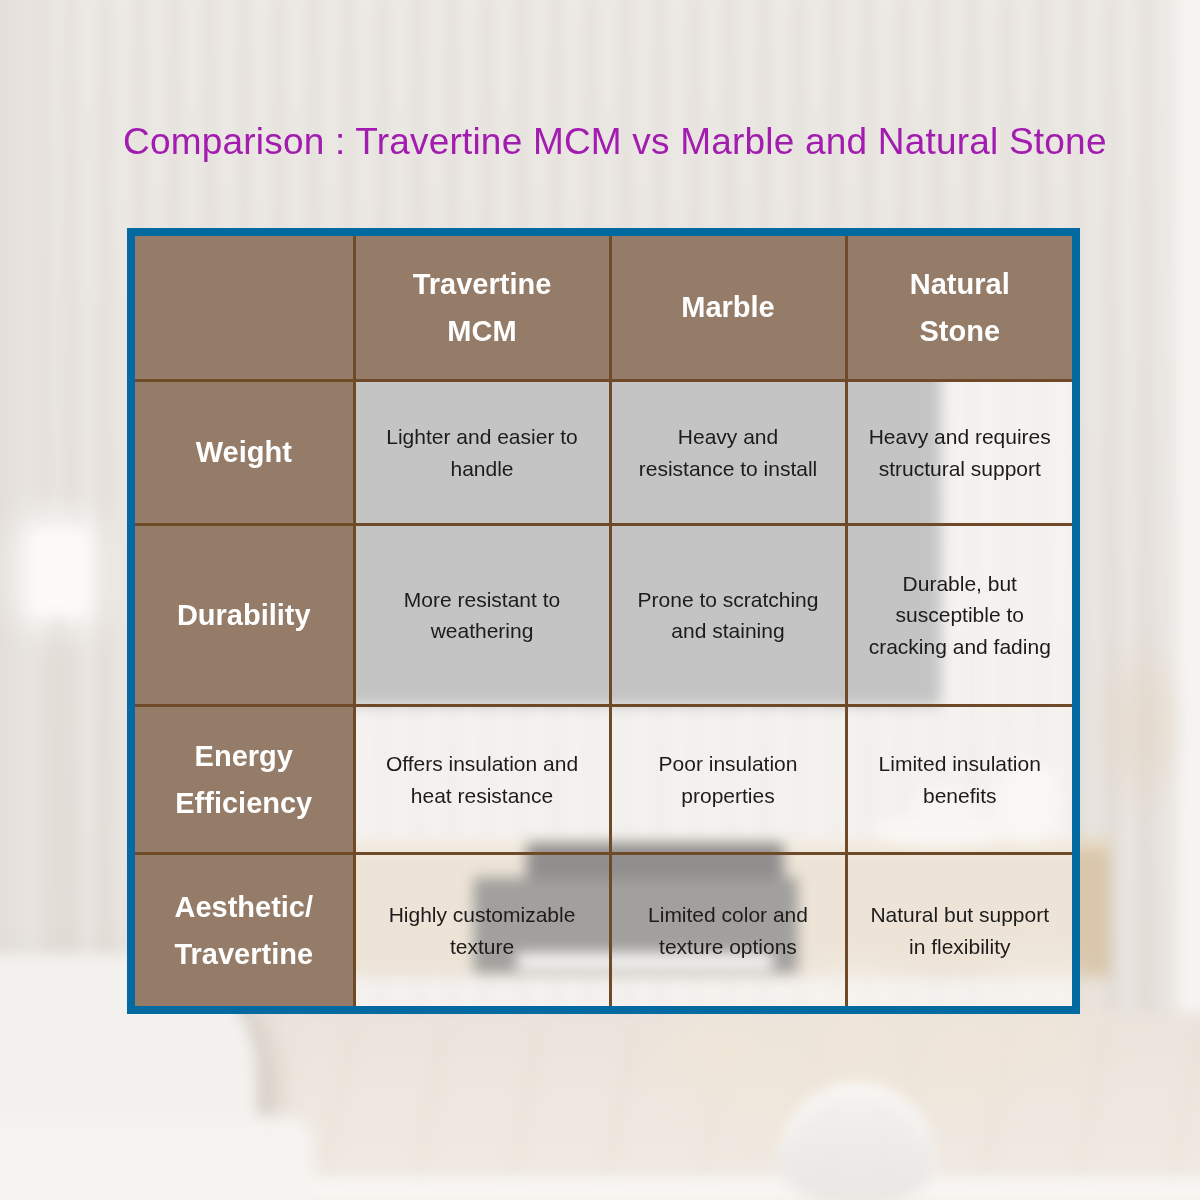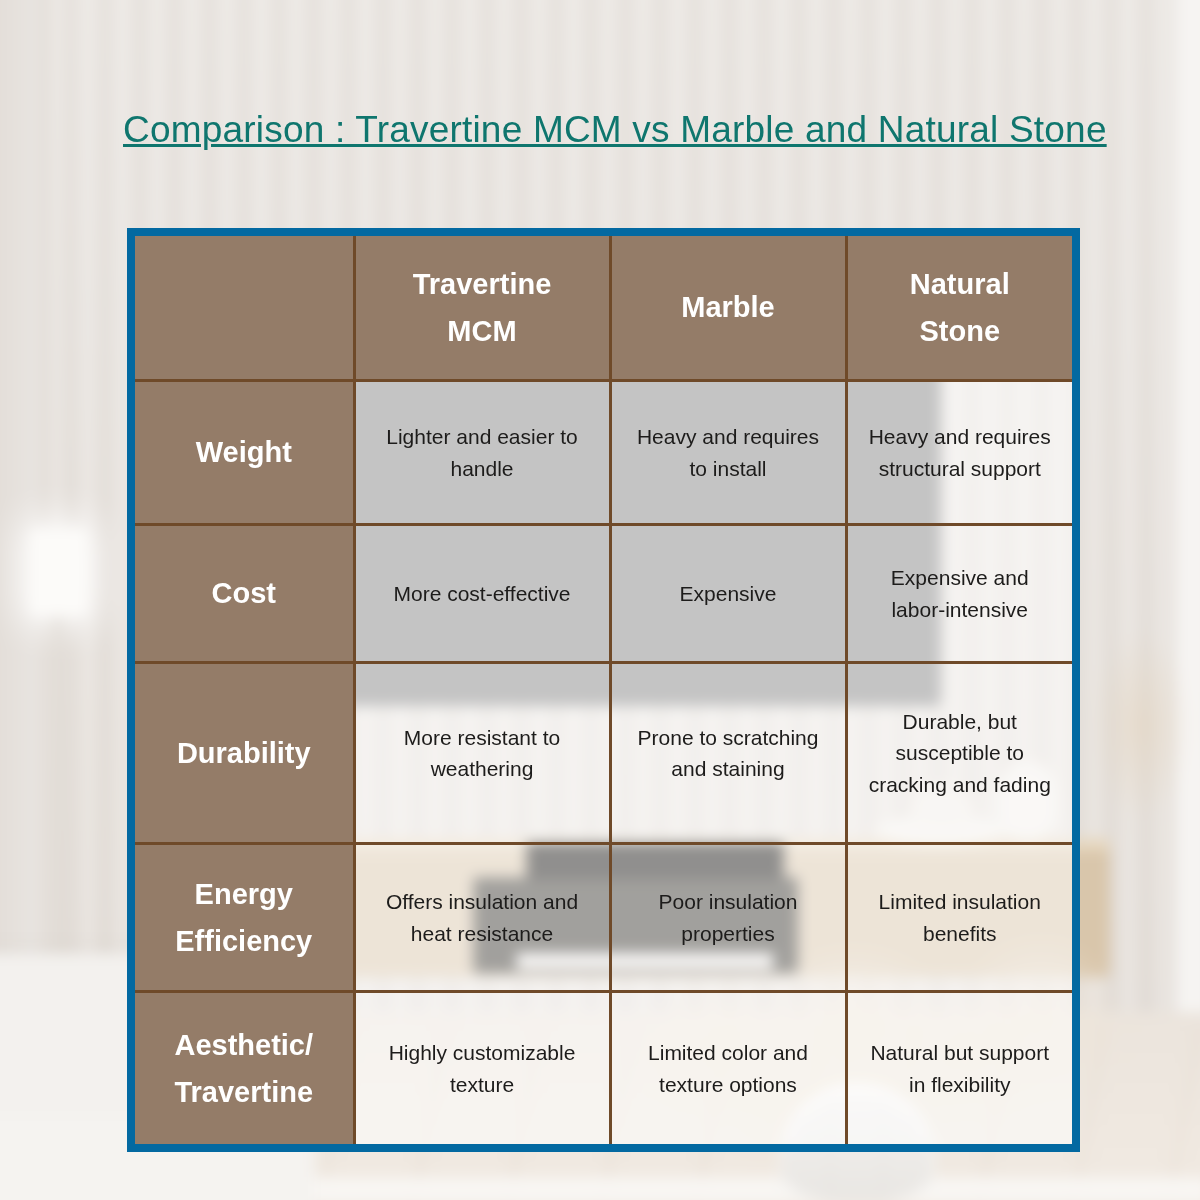--- a/index.html
+++ b/index.html
@@ -42,22 +42,22 @@
   .floor-vase{left:788px;top:1086px;width:152px;height:118px;
     background:linear-gradient(180deg,#fbfaf9,#edebe8);
     border-radius:50% 50% 44% 44% / 62% 62% 26% 26%;}
   .vase-flutes{left:796px;top:1096px;width:136px;height:104px;opacity:.55;border-radius:50% 50% 44% 44% / 62% 62% 26% 26%;
     background:repeating-linear-gradient(90deg,rgba(205,200,193,.7) 0 5px,rgba(255,255,255,0) 5px 13px);}
   .right-plant{left:1092px;top:640px;width:100px;height:190px;border-radius:50%;
     background:radial-gradient(closest-side,rgba(228,212,190,.55),rgba(228,212,190,0));}
 
   
   .title{
-    position:absolute;left:123px;top:110px;width:1020px;
-    font-size:37px;font-weight:500;letter-spacing:.2px;color:#0f766e;line-height:1.1;text-decoration:underline;
+    position:absolute;left:123px;top:122px;width:1020px;
+    font-size:37px;font-weight:500;letter-spacing:.2px;color:#a21caf;line-height:1.1;
   }
 
   
   table.cmp{
     position:absolute;left:127px;top:228px;width:945px;
     border-collapse:collapse;table-layout:fixed;
     border:8px solid #0369a1;
   }
   .cmp th,.cmp td{border:3px solid #6f4a29;text-align:center;vertical-align:middle;overflow:hidden;}
   .cmp .label{
@@ -122,28 +122,22 @@
   <tbody>
       <tr class="rh">
     <th class="label"></th>
     <th class="label">Travertine MCM</th>
     <th class="label">Marble</th>
     <th class="label">Natural Stone</th>
   </tr>
   <tr class="r1">
     <th class="label">Weight</th>
     <td class="cell">Lighter and easier to handle</td>
-    <td class="cell">Heavy and requires to install</td>
+    <td class="cell">Heavy and resistance to install</td>
     <td class="cell">Heavy and requires structural support</td>
-  </tr>
-  <tr class="r2">
-    <th class="label">Cost</th>
-    <td class="cell">More cost-effective</td>
-    <td class="cell">Expensive</td>
-    <td class="cell">Expensive and labor-intensive</td>
   </tr>
   <tr class="r3">
     <th class="label">Durability</th>
     <td class="cell">More resistant to weathering</td>
     <td class="cell">Prone to scratching and staining</td>
     <td class="cell">Durable, but susceptible to cracking and fading</td>
   </tr>
   <tr class="r4">
     <th class="label">Energy Efficiency</th>
     <td class="cell">Offers insulation and heat resistance</td>

